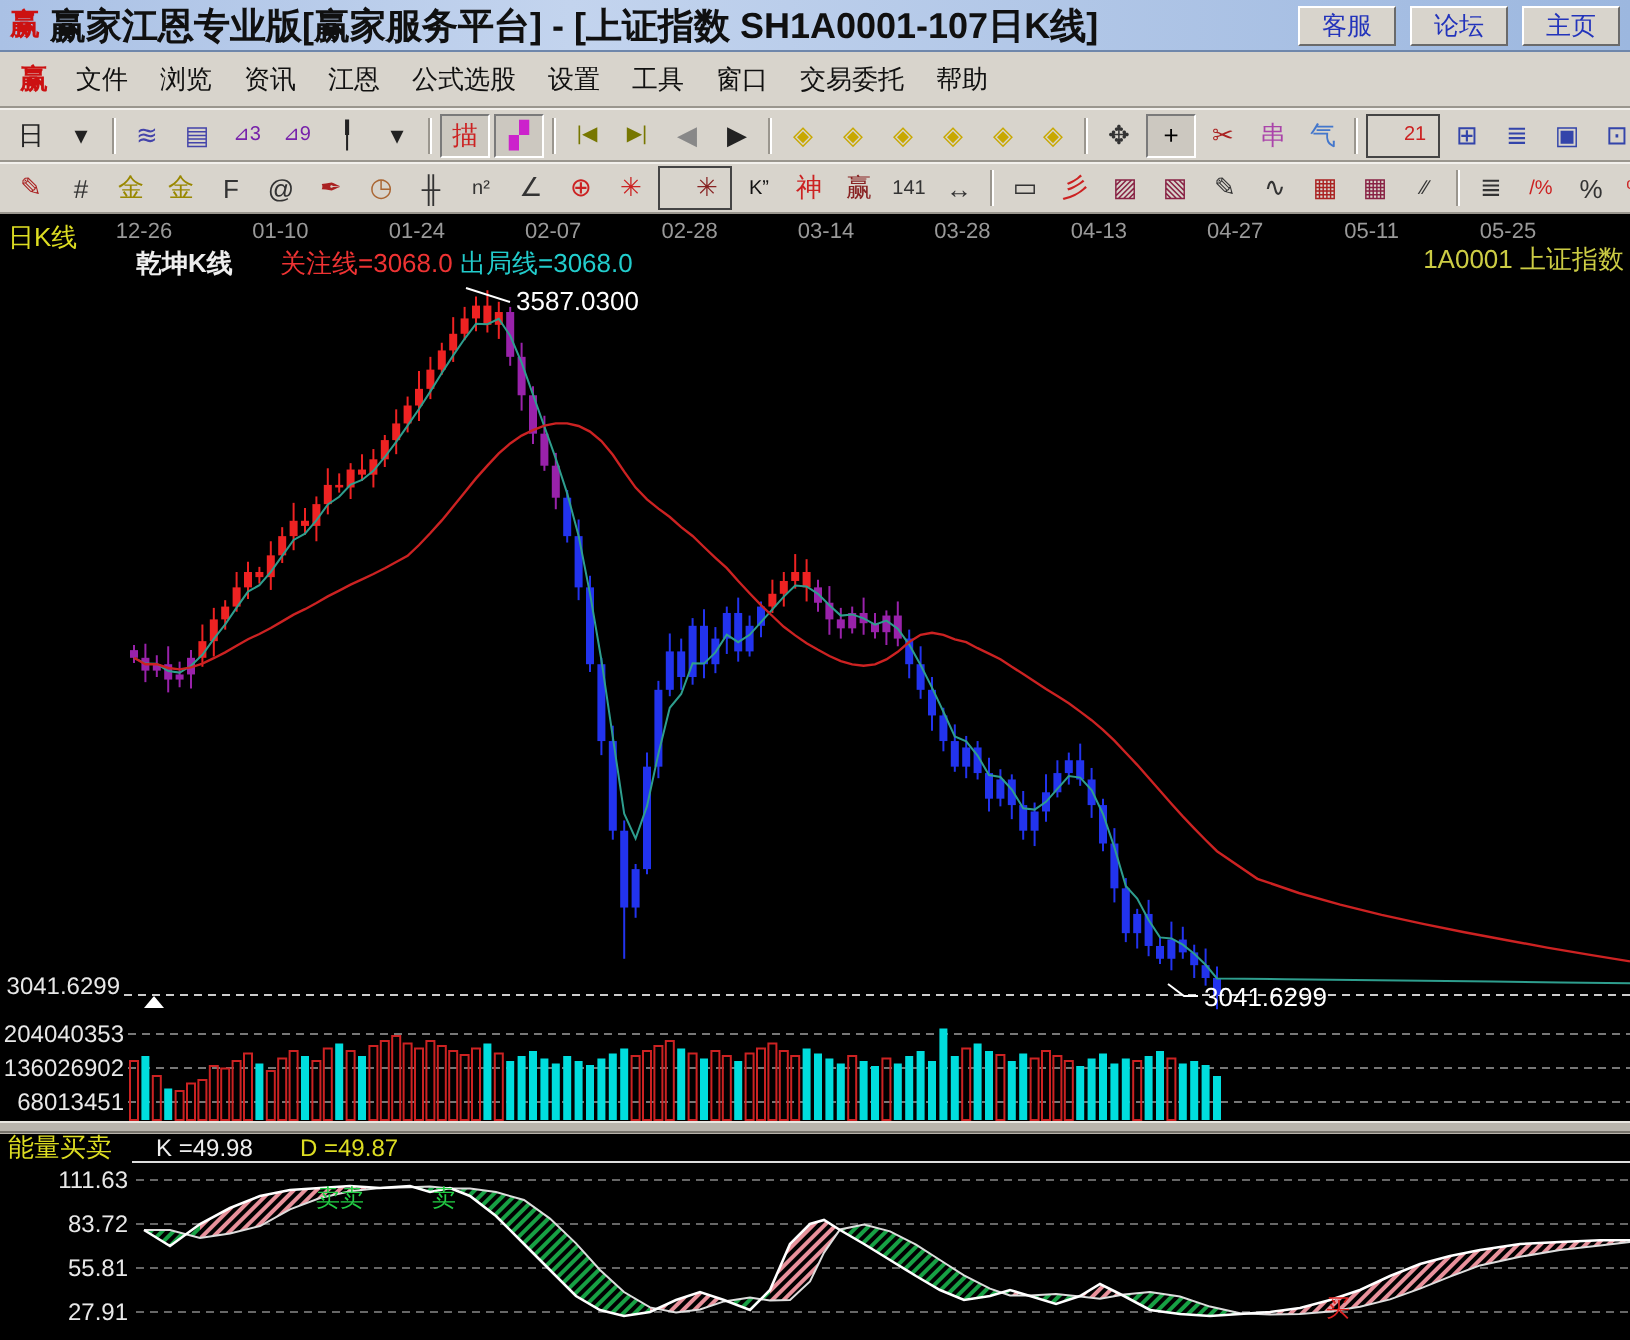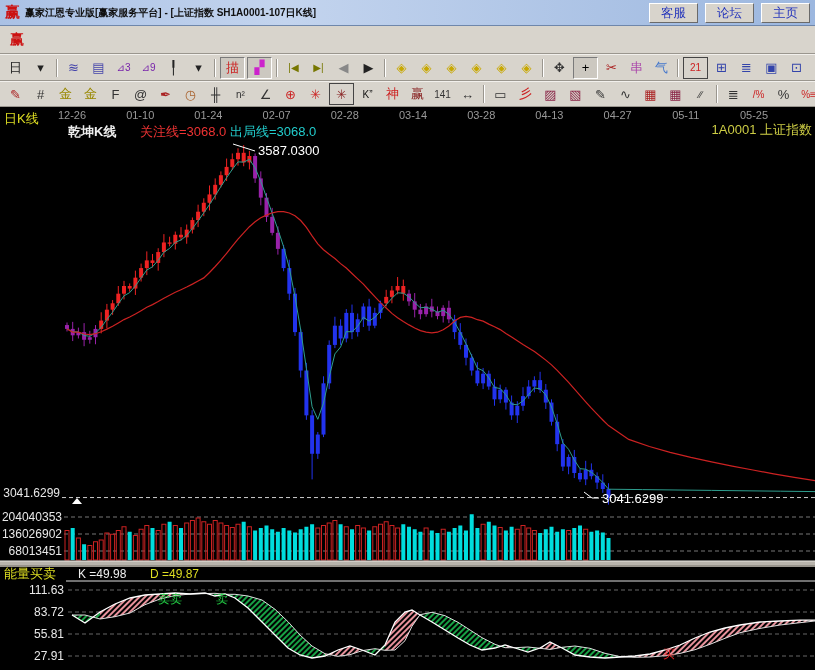--- a/index.html
+++ b/index.html
@@ -1,57 +1,69 @@
 <!DOCTYPE html>
 <html><head>
 <meta charset="utf-8">
 <style>
   html,body{margin:0;padding:0;width:815px;height:670px;overflow:hidden;
     font-family:"Liberation Sans","DejaVu Sans",sans-serif;background:#d8d4cc;}
   
   .titlebar{height:26px;background:linear-gradient(90deg,#aac1e5,#c3d4ee 35%,#9cb7df);
     display:flex;align-items:center;padding:0 5px;border-bottom:1px solid #6f87ab;box-sizing:border-box;}
   .app-logo{color:#c11;font-weight:bold;font-size:15px;margin-right:5px;}
-  .title-text{flex:1;font-size:10px;font-weight:bold;color:#101010;white-space:nowrap;overflow:hidden;}
+  .title-text{flex:1;font-size:18px;font-weight:bold;color:#101010;white-space:nowrap;overflow:hidden;}
   .tb-btn{height:20px;padding:0 11px;background:#d8d4cc;border:1px solid;
     border-color:#ffffff #6a6a6a #6a6a6a #ffffff;color:#2233bb;font-size:12.5px;
     margin-left:7px;line-height:18px;cursor:default;}
   
   .menubar{height:28px;background:#d8d4cc;display:flex;align-items:center;padding:0 4px;
     font-size:13px;color:#111;border-bottom:1px solid #9a968e;box-sizing:border-box;}
   .menu-logo{color:#c11;font-weight:bold;font-size:14px;padding:0 6px;}
   .menu-item{padding:0 8px;cursor:default;}
   
   .toolbar{background:#d8d4cc;display:flex;align-items:center;padding:0 3px;box-sizing:border-box;
     border-top:1px solid #f2f0ec;border-bottom:1px solid #9a968e;overflow:hidden;}
   #toolbar1{height:27px;}  #toolbar2{height:26px;}
   .ticon{min-width:23px;height:20px;display:flex;align-items:center;justify-content:center;
     font-size:13px;margin:0 1px;cursor:default;white-space:nowrap;}
   .ticon.small{font-size:10px;}
   .ticon.pressed{border:1px solid;border-color:#7a7a7a #ffffff #ffffff #7a7a7a;background:#ccc8c0;}
-  .ticon.boxed{border:1px solid #444;}
+  .ticon.boxed{border:1px solid #444;padding-left:12px;}
   .tsep{width:2px;height:18px;border-left:1px solid #9a968e;border-right:1px solid #fff;margin:0 3px;}
   
   #chart{position:relative;width:815px;height:563px;background:#000;}
   #chart svg{position:absolute;left:0;top:0;}
   text{font-family:"Liberation Sans","DejaVu Sans",sans-serif;}
 </style>
 </head>
 <body>
 
 <div class="titlebar">
   <span class="app-logo">赢</span>
   <span class="title-text">赢家江恩专业版[赢家服务平台] - [上证指数  SH1A0001-107日K线]</span>
   <button class="tb-btn">客服</button>
   <button class="tb-btn">论坛</button>
   <button class="tb-btn">主页</button>
 </div>
 
 <div class="menubar">
   <span class="menu-logo">赢</span>
+  <span id="menu-items" style="display:flex">
+      <span class="menu-item">文件</span>
+      <span class="menu-item">浏览</span>
+      <span class="menu-item">资讯</span>
+      <span class="menu-item">江恩</span>
+      <span class="menu-item">公式选股</span>
+      <span class="menu-item">设置</span>
+      <span class="menu-item">工具</span>
+      <span class="menu-item">窗口</span>
+      <span class="menu-item">交易委托</span>
+      <span class="menu-item">帮助</span>
+    </span>
 </div>
 
 <div class="toolbar" id="toolbar1">
     <span class="ticon" style="color: rgb(34, 34, 34);">日</span>
     <span class="ticon" style="color: rgb(34, 34, 34);">▾</span>
     <span class="tsep"></span>
     <span class="ticon" style="color: rgb(68, 68, 170);">≋</span>
     <span class="ticon" style="color: rgb(68, 68, 170);">▤</span>
     <span class="ticon small" style="color: rgb(119, 34, 170);">⊿3</span>
     <span class="ticon small" style="color: rgb(119, 34, 170);">⊿9</span>

